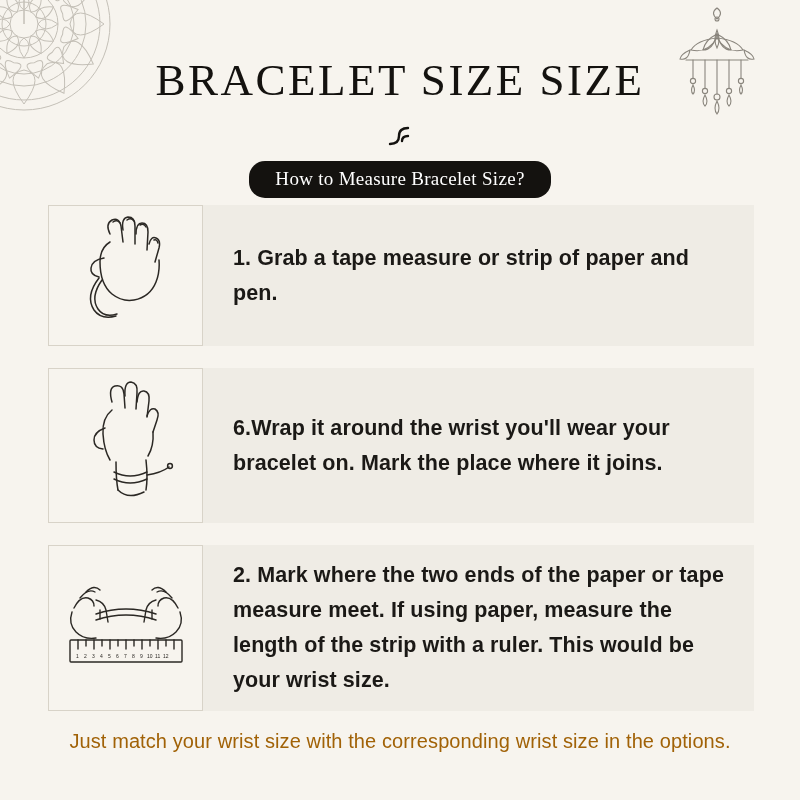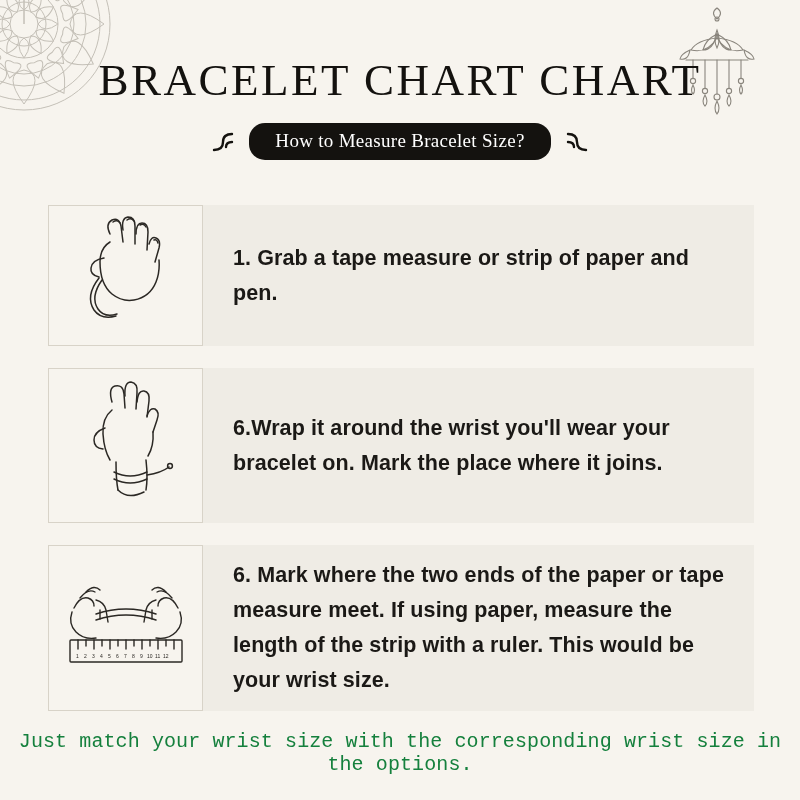--- a/index.html
+++ b/index.html
@@ -52,20 +52,21 @@
 
   .subtitle-row {
     position: absolute;
     top: 123px;
     left: 0;
     width: 800px;
     display: flex;
     align-items: center;
     justify-content: center;
     gap: 12px;
+    flex-direction: column;
   }
   .flourish {
     width: 26px;
     height: 26px;
     color: #14120f;
   }
   .subtitle-pill {
     background: #14120f;
     color: #ffffff;
     border-radius: 16px;
@@ -118,23 +119,22 @@
   .step2 { height: 155px; }
   .step3 { height: 166px; }
 
   .footer-note {
     position: absolute;
     top: 730px;
     left: 0;
     width: 800px;
     text-align: center;
     font-size: 20px;
-    color: #15803d;
+    color: #a16207;
     letter-spacing: 0.1px;
-    font-family: Liberation Mono, monospace;
   }
 </style>
 </head>
 <body>
 
 <svg class="mandala-corner" viewBox="0 0 180 180">
   <g fill="none" stroke="#8d8madd" stroke-width="1">
     <g stroke="#9a958a">
       <circle cx="90" cy="90" r="14"></circle>
       <circle cx="90" cy="90" r="22"></circle>
@@ -221,21 +221,21 @@
     <circle cx="79" cy="79" r="2.6"></circle>
 
     <path d="M43 93 q-4 7 0 11 q4 -4 0 -11 Z"></path>
     <path d="M55 99 q-4 8 0 13 q4 -5 0 -13 Z"></path>
     <path d="M67 93 q-4 7 0 11 q4 -4 0 -11 Z"></path>
     <path d="M31 83 q-3 6 0 9 q3 -3 0 -9 Z"></path>
     <path d="M79 83 q-3 6 0 9 q3 -3 0 -9 Z"></path>
   </g>
 </svg>
 
-<div class="title">BRACELET CHART CHART</div>
+<div class="title">BRACELET SIZE SIZE</div>
 
 <div class="subtitle-row">
   <svg class="flourish" viewBox="0 0 26 26">
     <g fill="none" stroke="#14120f" stroke-width="2.4" stroke-linecap="round">
       <path d="M21 5 q-9 0 -9 8 q0 8 -9 8"></path>
       <path d="M21 13 q-6 0 -6 5"></path>
     </g>
   </svg>
   <div class="subtitle-pill">How to Measure Bracelet Size?</div>
   <svg class="flourish" viewBox="0 0 26 26">
@@ -342,18 +342,18 @@
           <text x="60" y="90">6</text>
           <text x="68" y="90">7</text>
           <text x="76" y="90">8</text>
           <text x="84" y="90">9</text>
           <text x="91" y="90">10</text>
           <text x="99" y="90">11</text>
           <text x="107" y="90">12</text>
         </g>
       </svg>
     </div>
-    <div class="step-text">6. Mark where the two ends of the paper or tape measure meet. If using paper, measure the length of the strip with a ruler. This would be your wrist size.</div>
+    <div class="step-text">2. Mark where the two ends of the paper or tape measure meet. If using paper, measure the length of the strip with a ruler. This would be your wrist size.</div>
   </div>
 
 </div>
 
 <div class="footer-note">Just match your wrist size with the corresponding wrist size in the options.</div>
 
 </body></html>

